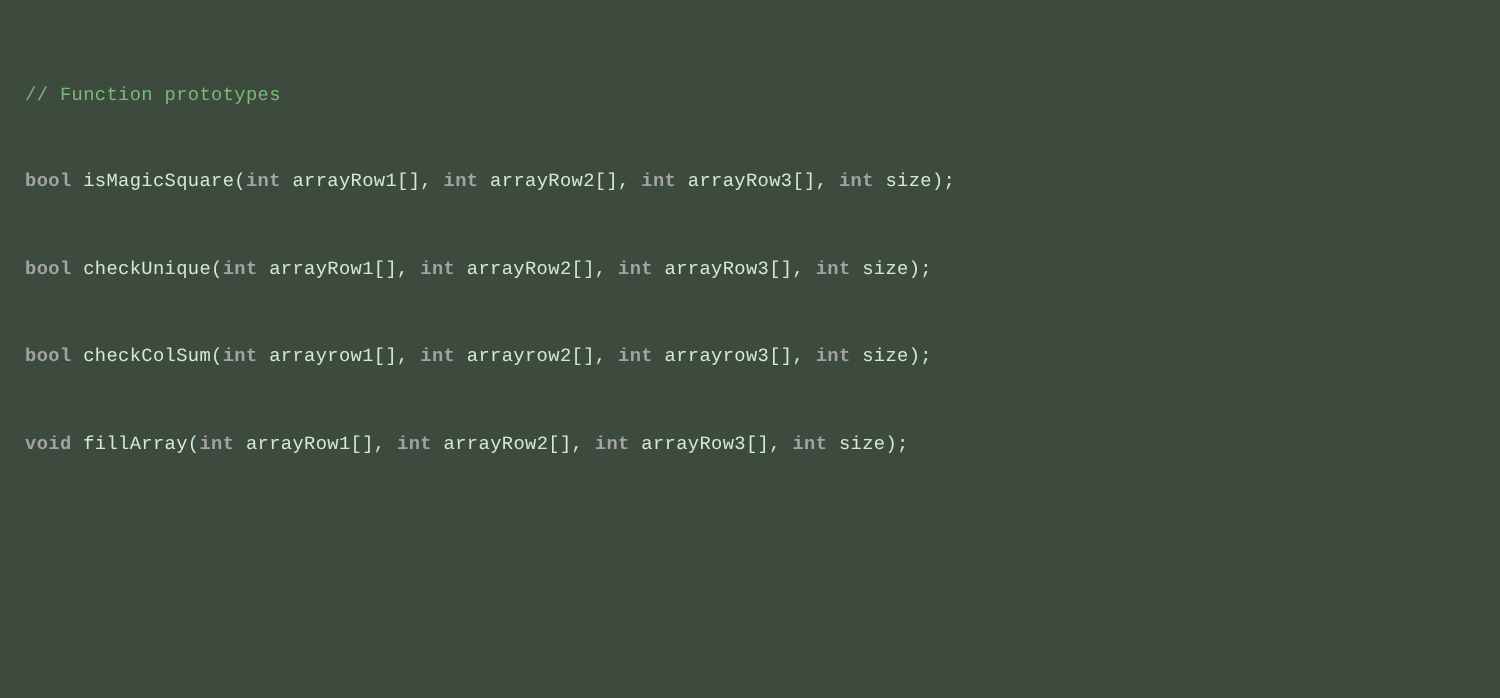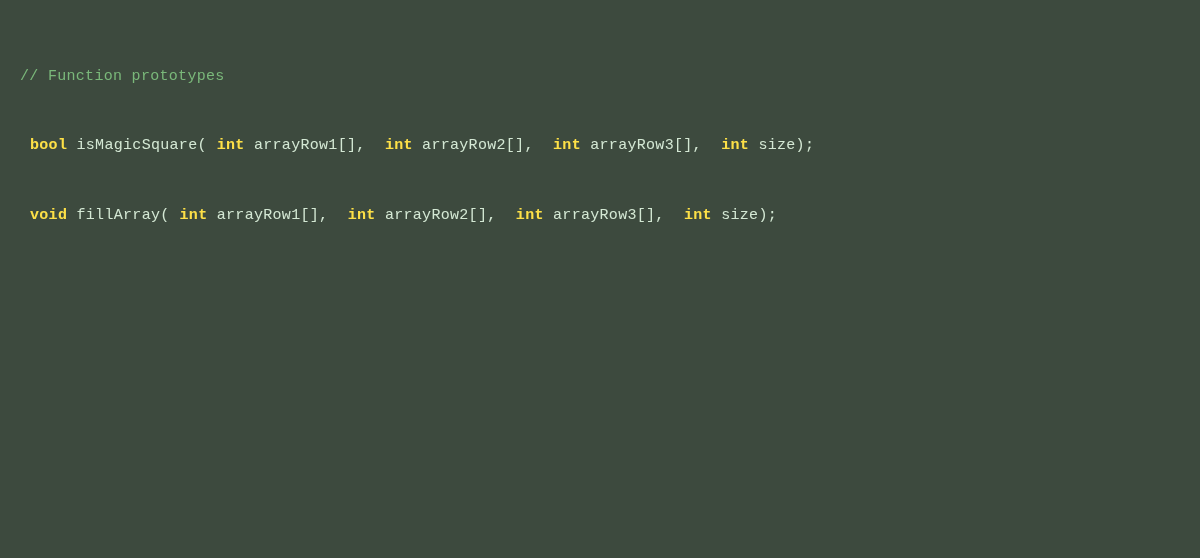--- a/index.html
+++ b/index.html
@@ -31,23 +31,22 @@
       line-height: 1.55;
       white-space: pre;
       letter-spacing: 0.02em;
     }
 
     .comment {
       color: #7ab87a;
     }
 
     .keyword {
-      color: #fde047;
+      color: #a3a3a3;
       font-weight: bold;
-      margin-left: 10px;
     }
 
     .normal {
       color: #d4e8d4;
     }
 
     .line {
       display: block;
       min-height: 1.55em;
     }
@@ -56,20 +55,22 @@
       50% { opacity: 0; }
     }
   </style>
 </head>
 <body>
 
 <div class="code-container">
   <div class="code-block">
     <span class="line comment">// Function prototypes</span>
     <span class="line normal"><span class="keyword">bool</span> isMagicSquare(<span class="keyword">int</span> arrayRow1[], <span class="keyword">int</span> arrayRow2[], <span class="keyword">int</span> arrayRow3[], <span class="keyword">int</span> size);</span>
+    <span class="line normal"><span class="keyword">bool</span> checkUnique(<span class="keyword">int</span> arrayRow1[], <span class="keyword">int</span> arrayRow2[], <span class="keyword">int</span> arrayRow3[], <span class="keyword">int</span> size);</span>
+    <span class="line normal"><span class="keyword">bool</span> checkColSum(<span class="keyword">int</span> arrayrow1[], <span class="keyword">int</span> arrayrow2[], <span class="keyword">int</span> arrayrow3[], <span class="keyword">int</span> size);</span>
     <span class="line normal"><span class="keyword">void</span> fillArray(<span class="keyword">int</span> arrayRow1[], <span class="keyword">int</span> arrayRow2[], <span class="keyword">int</span> arrayRow3[], <span class="keyword">int</span> size);</span>
     
     
     
     
     
     
     
     
     

